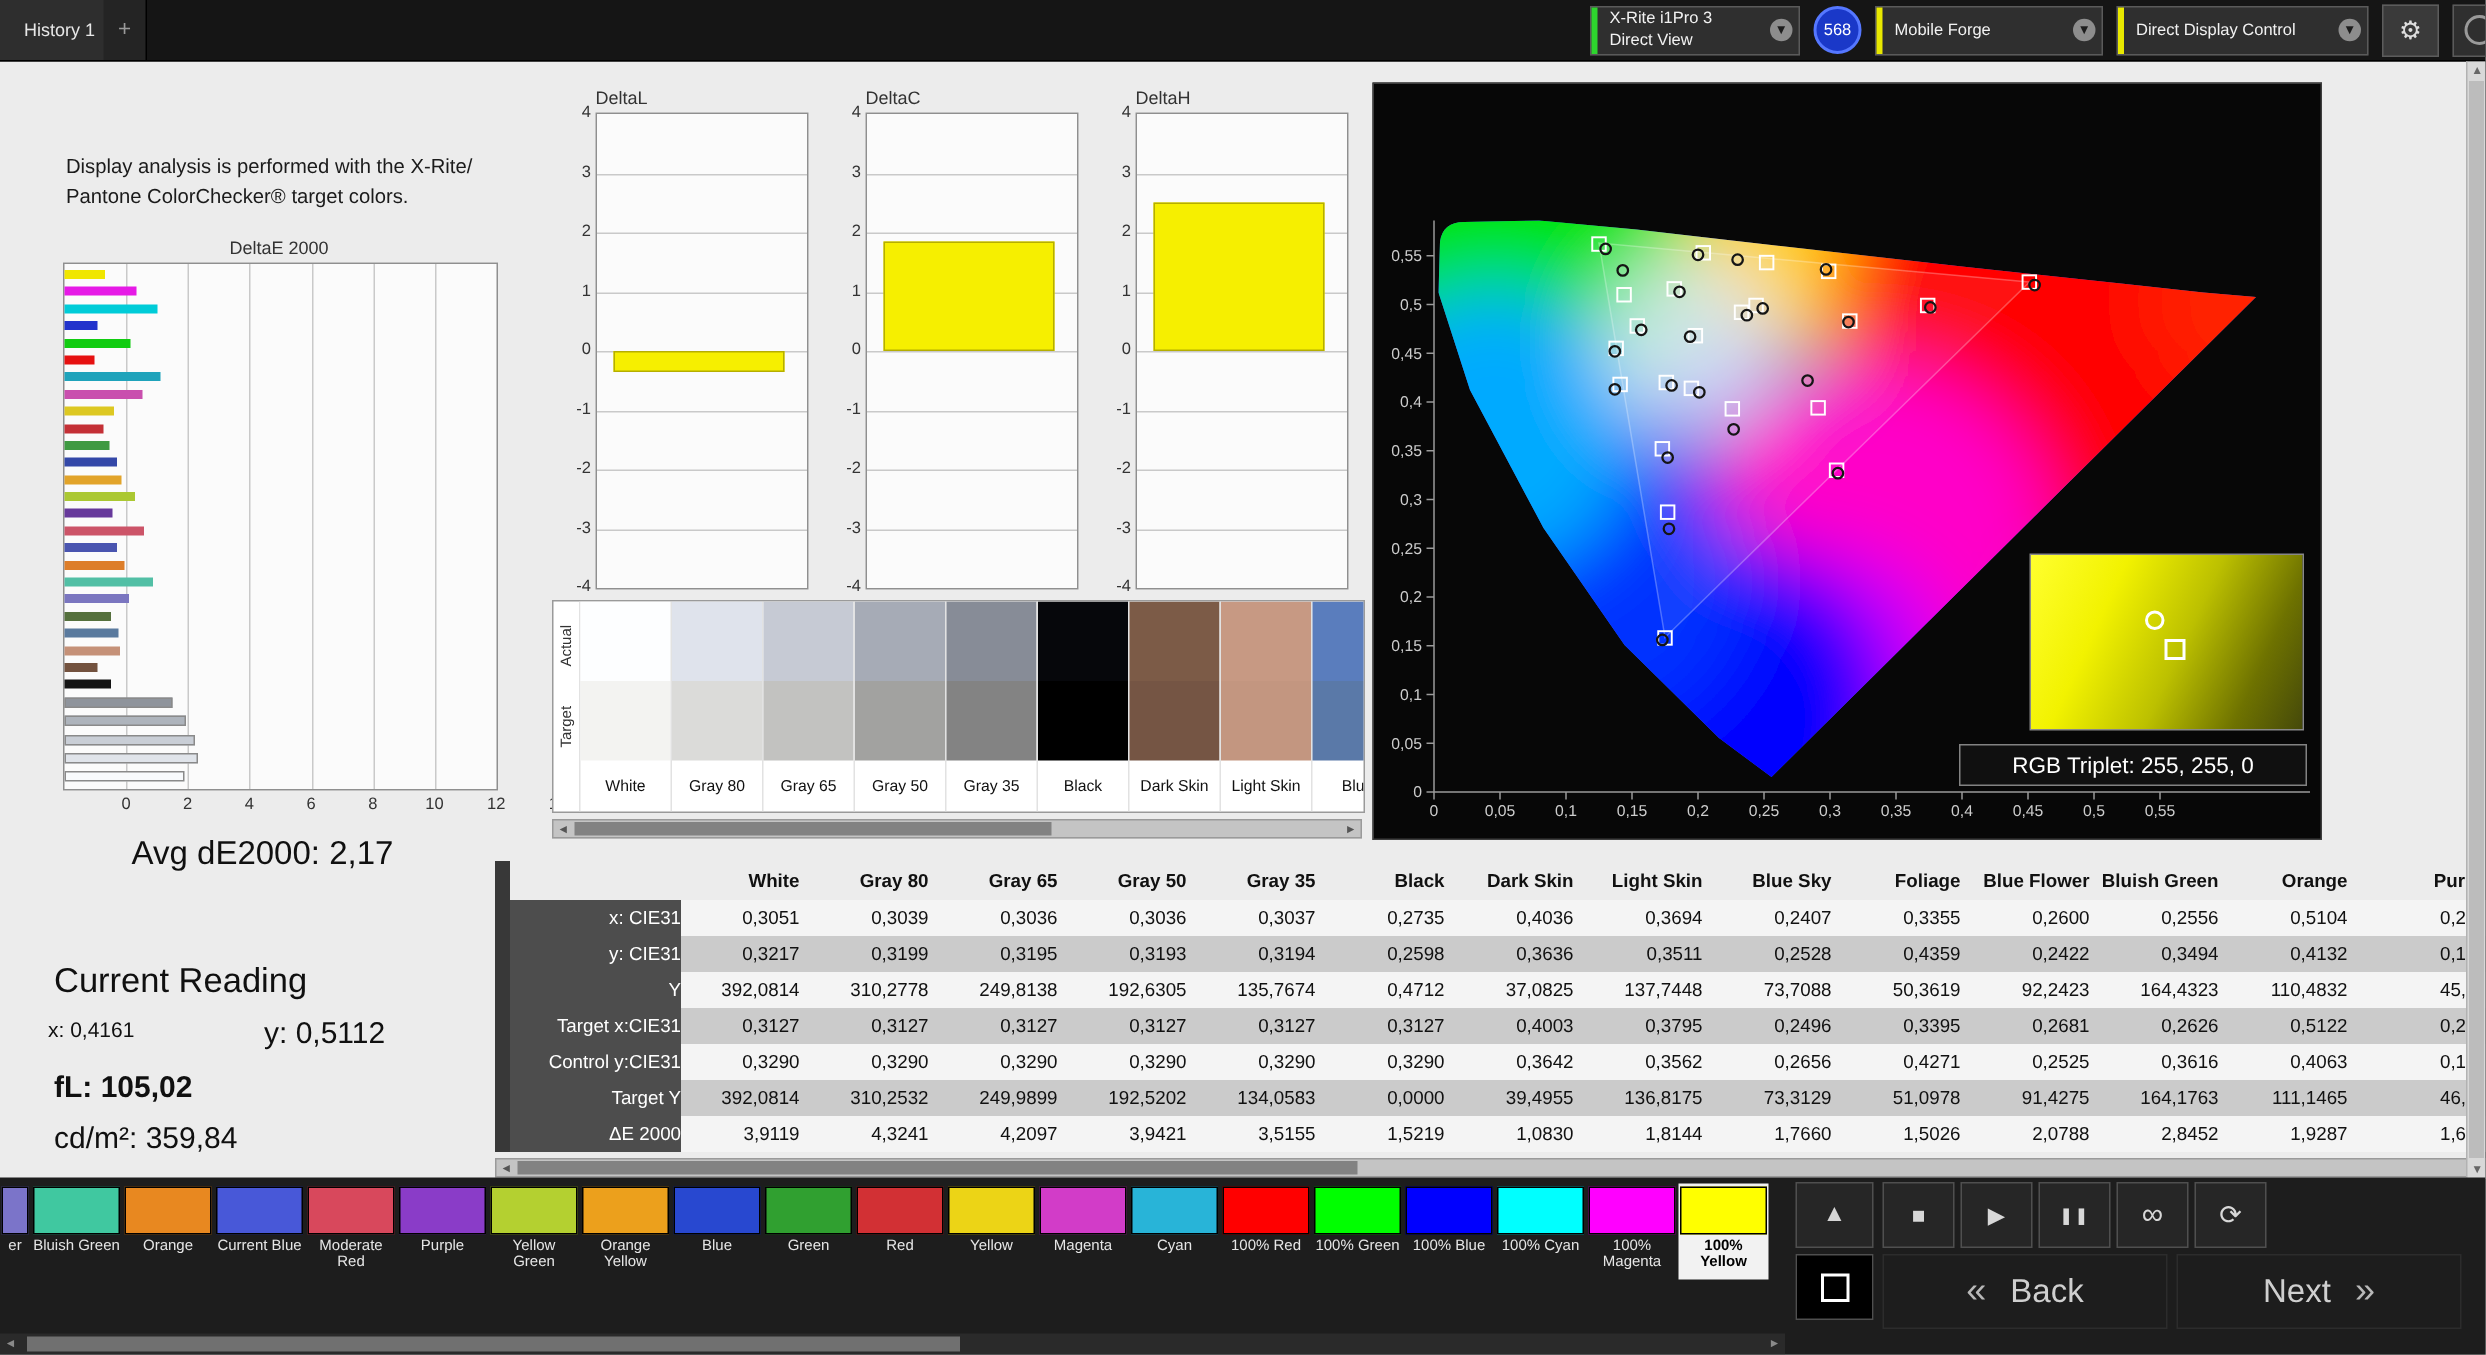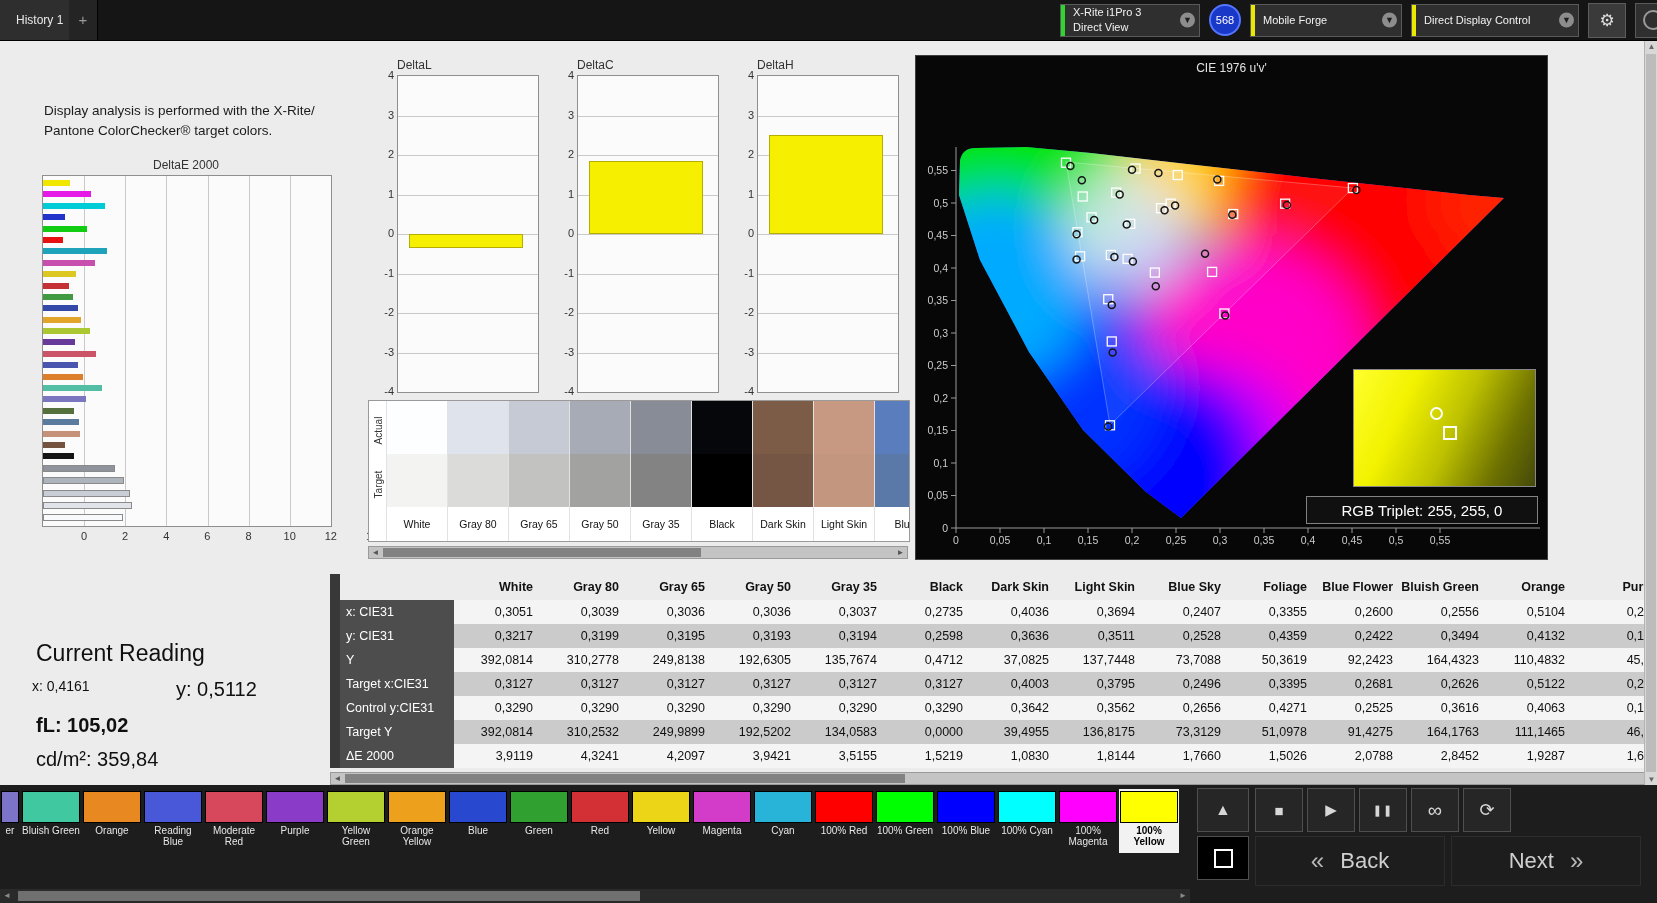--- a/index.html
+++ b/index.html
@@ -61,21 +61,21 @@
   .vscroll .thumb{position:absolute;left:1px;top:13px;width:10px;height:718px;background:#bcbcbc;}
   .bscroll{position:absolute;left:0;top:104px;width:1190px;height:14px;background:#2a2a2a;}
   .bscroll .arr{position:absolute;top:0;width:14px;height:14px;color:#8a8a8a;font-size:8px;line-height:14px;text-align:center;}
   .bscroll .thumb{position:absolute;top:2px;left:18px;width:622px;height:10px;background:#707070;}
   
   .tbl{position:absolute;left:330px;top:574px;width:1327px;height:196px;overflow:hidden;font-size:12.5px;color:#111;}
   .trow{display:flex;height:24px;line-height:24px;}
   .trow.head{height:26px;line-height:26px;font-weight:bold;}
   .tstrip{width:10px;flex:0 0 10px;background:#383838;}
   .tlabel{width:114px;flex:0 0 114px;background:#4d4d4d;color:#fff;padding-left:6px;box-sizing:border-box;
-          white-space:nowrap;overflow:hidden;}
+          white-space:nowrap;overflow:hidden;text-align:right;}
   .trow.head .tlabel{background:transparent;}
   .tcell{width:86px;flex:0 0 86px;text-align:right;padding-right:7px;box-sizing:border-box;white-space:nowrap;}
   .trow.odd  .tcell{background:#f4f4f4;}
   .trow.even .tcell{background:#cbcbcb;}
   .trow.head .tcell{background:transparent;}
   
   .cie{position:absolute;left:915px;top:55px;width:633px;height:505px;background:#070707;border:1px solid #3e3e3e;box-sizing:border-box;}
   .cie-title{position:absolute;top:5px;width:100%;text-align:center;color:#e2e2e2;font-size:12px;}
   .cie-svg{position:absolute;left:0;top:22px;}
   .cie-inset{position:absolute;left:437px;top:313px;width:183px;height:118px;border:1px solid #888;box-sizing:border-box;
@@ -196,20 +196,21 @@
         <div class="de-xt" style="left: calc(14.2857% + 30px); top: 372px; position: absolute;">2</div>
         <div class="de-xt" style="left: calc(28.5714% + 30px); top: 372px; position: absolute;">4</div>
         <div class="de-xt" style="left: calc(42.8571% + 30px); top: 372px; position: absolute;">6</div>
         <div class="de-xt" style="left: calc(57.1429% + 30px); top: 372px; position: absolute;">8</div>
         <div class="de-xt" style="left: calc(71.4286% + 30px); top: 372px; position: absolute;">10</div>
         <div class="de-xt" style="left: calc(85.7143% + 30px); top: 372px; position: absolute;">12</div>
         <div class="de-xt" style="left: calc(100% + 30px); top: 372px; position: absolute;">14</div>
       </div>
   </div>
 
+  <div class="rd" style="left:30px;top:556px;width:290px;text-align:center;font-size:22px;">Avg dE2000: 2,17</div>
   <div class="rd" style="left:36px;top:640px;font-size:23px;">Current Reading</div>
   <div class="rd" style="left:32px;top:678px;font-size:14px;">x: 0,4161</div>
   <div class="rd" style="left:176px;top:678px;font-size:20px;">y: 0,5112</div>
   <div class="rd" style="left:36px;top:714px;font-size:20px;font-weight:bold;">fL: 105,02</div>
   <div class="rd" style="left:36px;top:748px;font-size:20px;">cd/m²: 359,84</div>
 
   <div id="delta-area">
       <div class="dchart" style="left: 352px;">
         <div class="d-title">DeltaL</div>
         <div class="d-plot">
@@ -483,21 +484,20 @@
         <div class="tcell">1,69</div>
       </div>
     </div>
   <div class="hscroll" style="left:330px;top:772px;width:1327px;">
     <span class="arr" style="left:0;">◄</span>
     <span class="arr" style="right:0;">►</span>
     <span class="thumb" style="left:14px;width:560px;"></span>
   </div>
 
   <div class="cie">
-    <div class="cie-title">CIE 1976 u'v'</div>
     <svg class="cie-svg" width="631" height="478" viewBox="0 0 631 478">
       <defs>
         <clipPath id="gamutClip">
           <path d="M265,440 L230,414 L167,352 L113,274 L64,182 L43,117 L44,83 Q46,70 60,70 L110,69 L175,75 L271,86 L395,100 L498,111 L553,117 L588,120 Z"></path>
         </clipPath>
         <filter id="blurf" x="-40%" y="-40%" width="180%" height="180%">
             <feGaussianBlur stdDeviation="24"></feGaussianBlur>
           </filter>
       </defs>
       <path d="M265,440 L230,414 L167,352 L113,274 L64,182 L43,117 L44,83 Q46,70 60,70 L110,69 L175,75 L271,86 L395,100 L498,111 L553,117 L588,120 Z" fill="#3c55d8"></path>
@@ -640,21 +640,21 @@
         <div class="patch">
           <div class="patch-color" style="background: rgb(64, 200, 160);"></div>
           <div class="patch-name">Bluish Green</div>
         </div>
         <div class="patch">
           <div class="patch-color" style="background: rgb(232, 136, 32);"></div>
           <div class="patch-name">Orange</div>
         </div>
         <div class="patch">
           <div class="patch-color" style="background: rgb(72, 88, 216);"></div>
-          <div class="patch-name">Reading Blue</div>
+          <div class="patch-name">Current Blue</div>
         </div>
         <div class="patch">
           <div class="patch-color" style="background: rgb(216, 72, 92);"></div>
           <div class="patch-name">Moderate Red</div>
         </div>
         <div class="patch">
           <div class="patch-color" style="background: rgb(138, 60, 200);"></div>
           <div class="patch-name">Purple</div>
         </div>
         <div class="patch">

